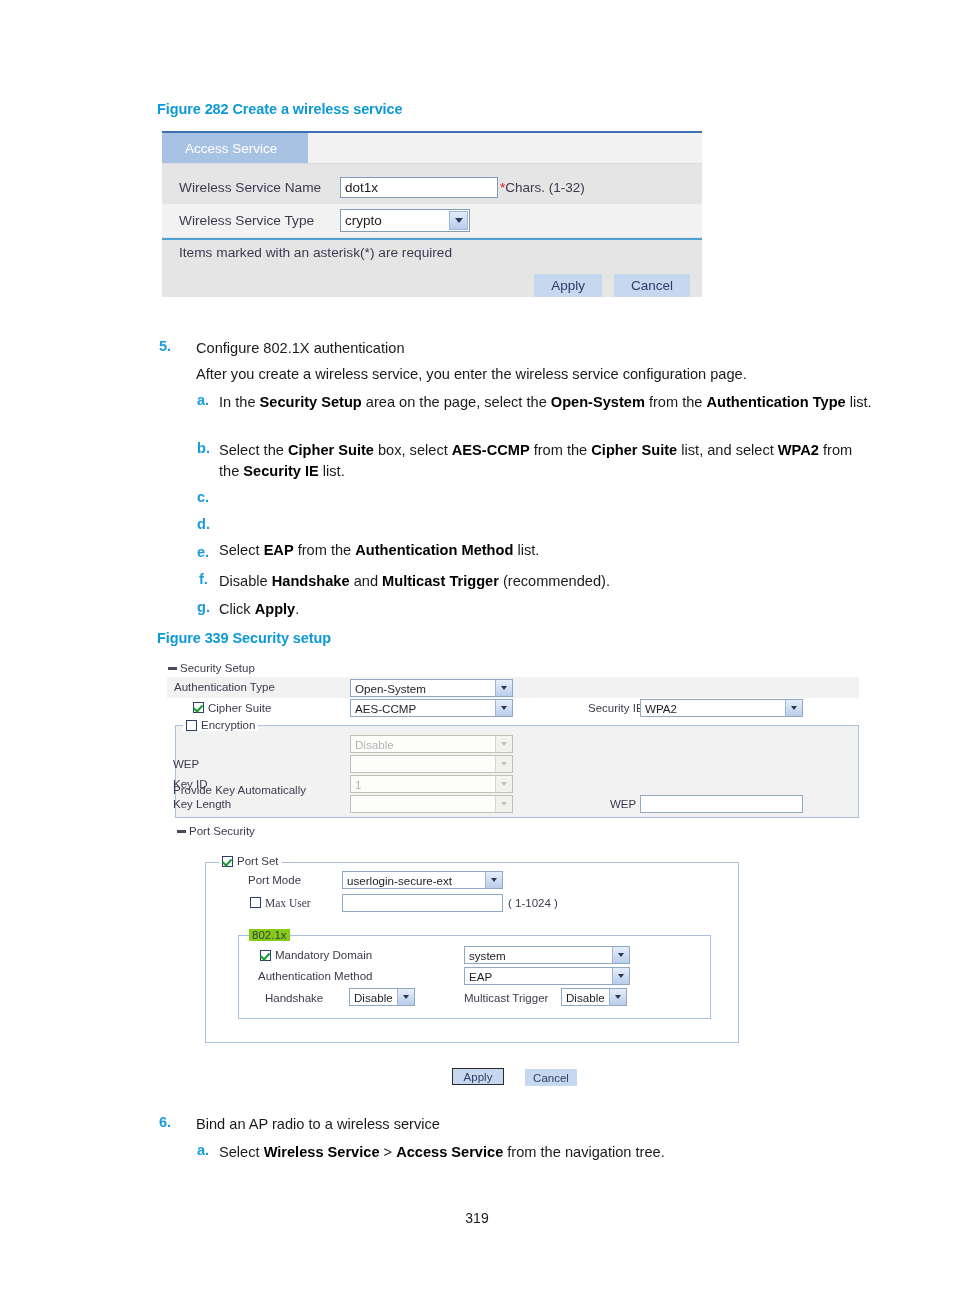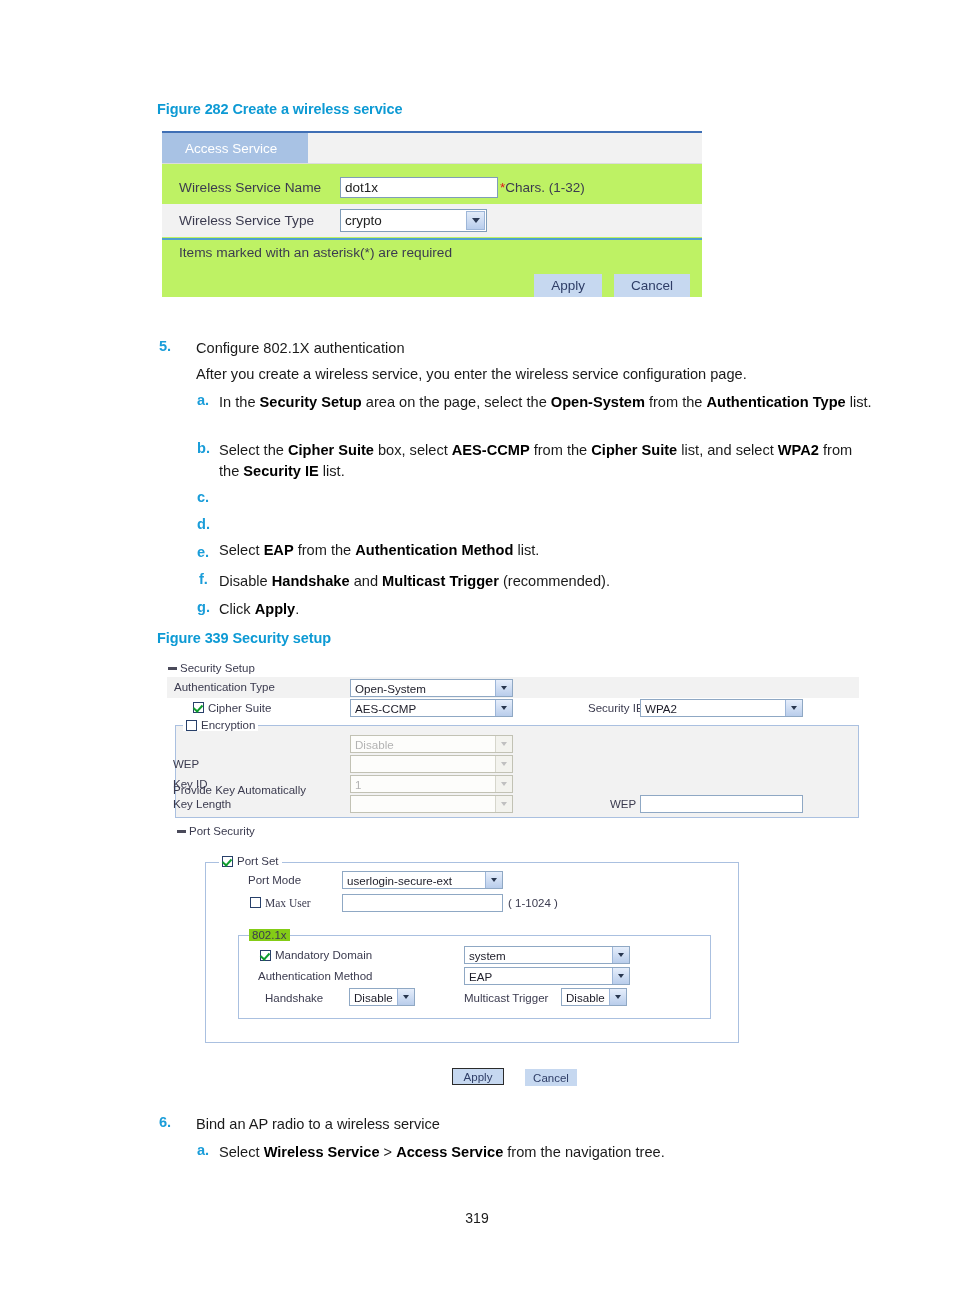--- a/index.html
+++ b/index.html
@@ -87,21 +87,21 @@
     height: 30px;
     background: #a8c2e4;
     color: #ffffff;
     font-size: 13.5px;
     display: flex;
     align-items: center;
     padding-left: 23px;
     box-sizing: border-box;
   }
   .f338-body {
-    background: #bef264;
+    background: #e5e5e5;
     padding-top: 7px;
   }
   .f338-row {
     height: 33px;
     display: flex;
     align-items: center;
     position: relative;
   }
   .f338-row.alt { background: #f2f2f2; }
   .f338-label {
@@ -117,21 +117,21 @@
     border: 1px solid #7f9db9;
     background: #fff;
     box-sizing: border-box;
     font-size: 13.5px;
     color: #222;
     display: flex;
     align-items: center;
     padding-left: 4px;
   }
   .selbox {
-    width: 147px;
+    width: 130px;
     height: 23px;
     border: 1px solid #7f9db9;
     background: #fff;
     box-sizing: border-box;
     font-size: 13.5px;
     color: #222;
     display: flex;
     align-items: center;
     padding-left: 4px;
     position: relative;

